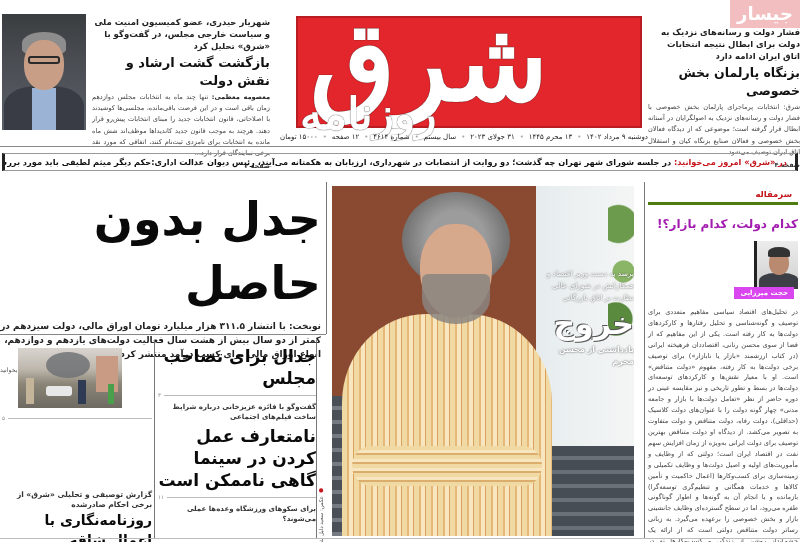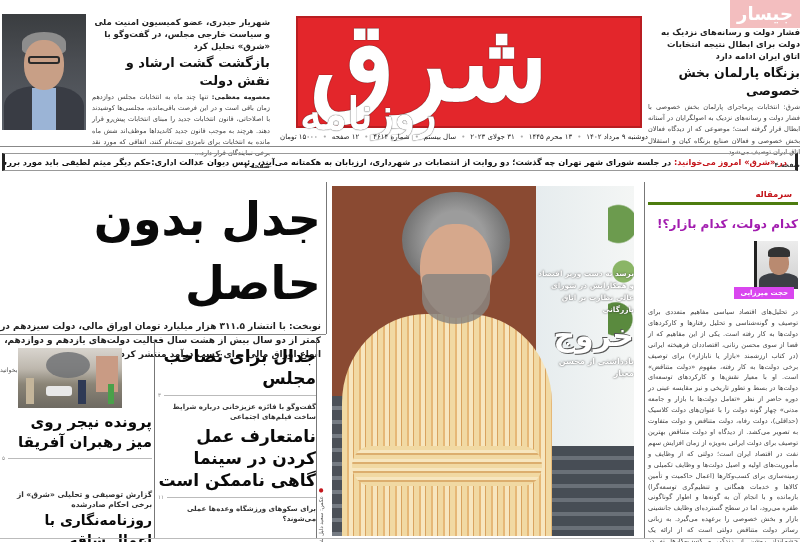--- a/index.html
+++ b/index.html
@@ -76,21 +76,21 @@
   #cp-bg-right{position:absolute;left:204px;top:0;width:98px;height:350px;background:linear-gradient(90deg,#e6ecee,#f4f6f5)}
   #cp-leaves{position:absolute;left:276px;top:0;width:26px;height:190px;background:radial-gradient(circle at 40% 20%,#6c9b4e 0 12%,transparent 13%),radial-gradient(circle at 60% 45%,#8ab566 0 10%,transparent 11%),radial-gradient(circle at 30% 70%,#5a8a3e 0 12%,transparent 13%)}
   #cp-chair-r{position:absolute;left:214px;top:260px;width:88px;height:90px;background:repeating-linear-gradient(180deg,#474d55 0 10px,#6a7078 10px 14px)}
   #cp-chair-l{position:absolute;left:0;top:210px;width:36px;height:140px;background:repeating-linear-gradient(180deg,#4b5058 0 10px,#757b83 10px 14px)}
   #cp-hair{position:absolute;left:70px;top:6px;width:108px;height:96px;border-radius:50%;background:radial-gradient(circle,#9c9c9c 0 40%,#777 70%,#5e5e5e 100%)}
   #cp-face{position:absolute;left:88px;top:38px;width:72px;height:94px;border-radius:45% 45% 50% 50%;background:#d6a88c}
   #cp-beard{position:absolute;left:90px;top:88px;width:68px;height:50px;border-radius:10% 10% 50% 50%;background:#8a8580;opacity:.85}
   #cp-body{position:absolute;left:10px;top:128px;width:210px;height:222px;border-radius:40% 40% 0 0;background:repeating-linear-gradient(90deg,#f1d9a3 0 5px,#e6b877 5px 7px,#f7e6bf 7px 11px,#d9a35f 11px 12px)}
   #cp-arms{position:absolute;left:20px;top:260px;width:190px;height:40px;border-radius:20px;background:repeating-linear-gradient(0deg,#f1d9a3 0 4px,#dcae6e 4px 6px,#f7e6bf 6px 9px)}
   #cp-cap{position:absolute;left:206px;top:82px;width:96px;text-align:right}
-  #cp-kicker{font-size:7.4px;font-weight:bold;color:#fff;line-height:12px;text-shadow:0 0 2px #333}
+  #cp-kicker{font-size:7.4px;font-weight:normal;color:#fff;line-height:12px;text-shadow:0 0 2px #333}
   #cp-title{font-size:30px;font-weight:900;color:#fff;line-height:40px;text-shadow:1px 1px 0 #555,-1px -1px 0 #555}
   #cp-byline{font-size:8px;font-weight:bold;color:#fff;line-height:12px;text-shadow:0 0 2px #333}
   #photo-credit{left:318px;top:488px;width:10px;height:46px;writing-mode:vertical-rl;transform:rotate(180deg);font-size:5.5px;color:#555;white-space:nowrap}
   #photo-credit .dot{color:#c4161c}
 
   
   #ed-col{left:648px;top:186px;width:150px;text-align:right}
   #ed-label{font-size:8.5px;font-weight:bold;color:#c4161c;padding-right:6px;line-height:16px;border-bottom:3px solid #4d7c0f}
   #ed-title{font-size:12px;font-weight:900;line-height:18px;margin-top:10px;color:#a21caf}
   #ed-photo-wrap{position:relative;height:56px;margin-top:8px}
@@ -164,21 +164,20 @@
 
 <div id="niger-photo" class="abs">
   <div class="smoke"></div>
     <div class="bld"></div>
     <div class="car"></div>
     <div class="p1"></div>
     <div class="p2"></div>
     <div class="p3"></div>
 </div>
 <div id="niger-text" class="abs">
-  <div class="head-md">پرونده نیجر روی میز رهبران آفریقا</div>
   <div class="num-rule">
       <span>۵</span>
       <span class="ln"></span>
     </div>
 </div>
 <div id="journal-text" class="abs">
   <div class="kicker-sm">گزارش توصیفی و تحلیلی «شرق» از برخی احکام صادرشده</div>
   <div class="head-md" style="font-size:14px">روزنامه‌نگاری با اعمال شاقه</div>
 
 </div>
@@ -213,21 +212,21 @@
   <div id="cp-chair-l"></div>
   <div id="cp-chair-r"></div>
   <div id="cp-body"></div>
   <div id="cp-arms"></div>
   <div id="cp-hair"></div>
   <div id="cp-face"></div>
   <div id="cp-beard"></div>
   <div id="cp-cap">
     <div id="cp-kicker">برسد به دست وزیر اقتصاد و همکارانش در شورای عالی نظارت بر اتاق بازرگانی</div>
     <div id="cp-title">خروج</div>
-    <div id="cp-byline">یادداشتی از محسن معیار</div>
+    <div id="cp-byline">یادداشتی از محسن محرم</div>
   </div>
 </div>
 <div id="photo-credit" class="abs"><span class="dot">●</span> <span>عکس: سعید دلیل شرق</span></div>
 
 <div class="abs vrule" style="left:644px;top:182px;height:356px"></div>
 <div id="ed-col" class="abs">
   <div id="ed-label">سرمقاله</div>
   <div id="ed-title">کدام دولت، کدام بازار؟!</div>
   <div id="ed-photo-wrap">
     <div id="ed-photo">

